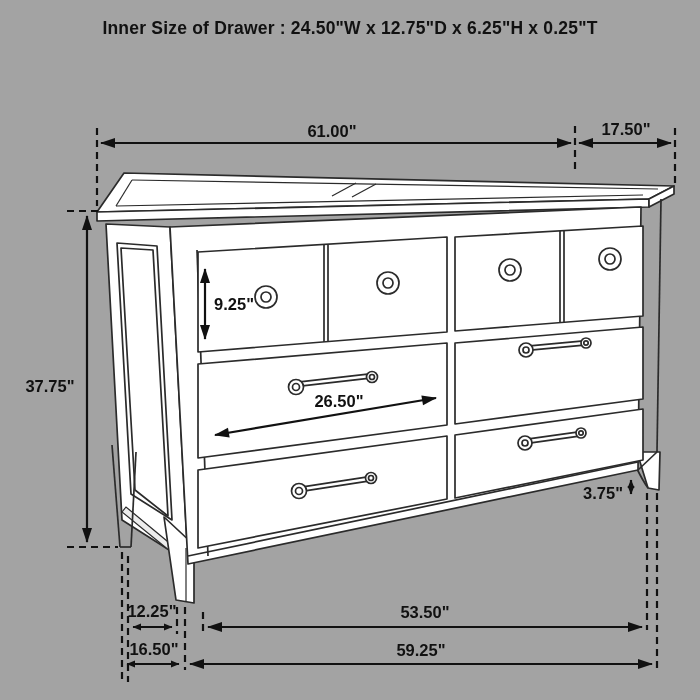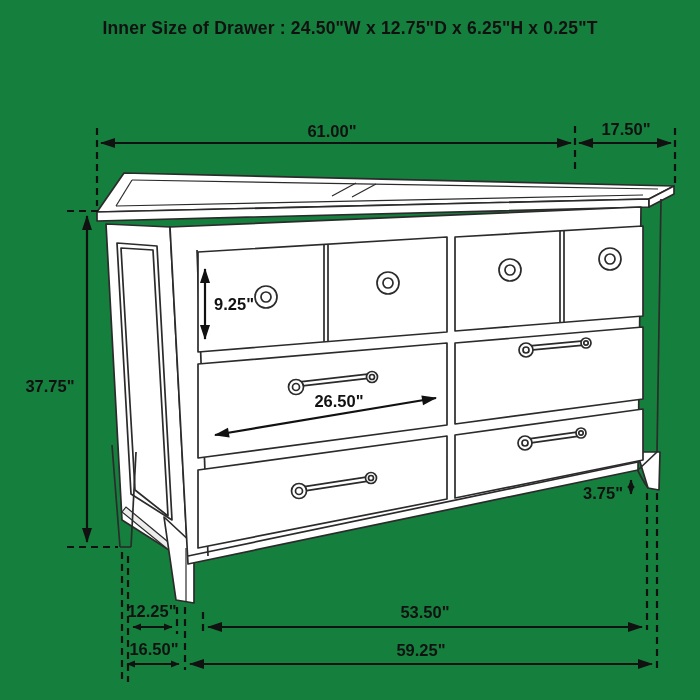--- a/index.html
+++ b/index.html
@@ -1,16 +1,16 @@
 <!DOCTYPE html>
 <html><head>
 <meta charset="utf-8">
 <style>
   html,body{margin:0;padding:0;background:#ffffff;}
-  .page{position:relative;width:700px;height:700px;background:#15803d;overflow:hidden;
+  .page{position:relative;width:700px;height:700px;background:#a3a3a3;overflow:hidden;
         font-family:"Liberation Sans",sans-serif;}
   .title{position:absolute;top:18px;left:0;width:700px;text-align:center;
          font-size:17.5px;font-weight:bold;color:#111;letter-spacing:0.2px;}
   svg{position:absolute;top:0;left:0;}
   .furn{stroke:#2b2b2b;stroke-width:1.7;fill:#ffffff;stroke-linejoin:round;}
   .furnline{stroke:#2b2b2b;stroke-width:1.7;fill:none;stroke-linejoin:round;}
   .thin{stroke:#2b2b2b;stroke-width:1.2;fill:none;}
   .dim{stroke:#111;stroke-width:2.2;fill:none;}
   .dash{stroke:#111;stroke-width:2.2;fill:none;stroke-dasharray:7 5;}
   .dimtext{font-family:"Liberation Sans",sans-serif;font-size:16.5px;font-weight:bold;

